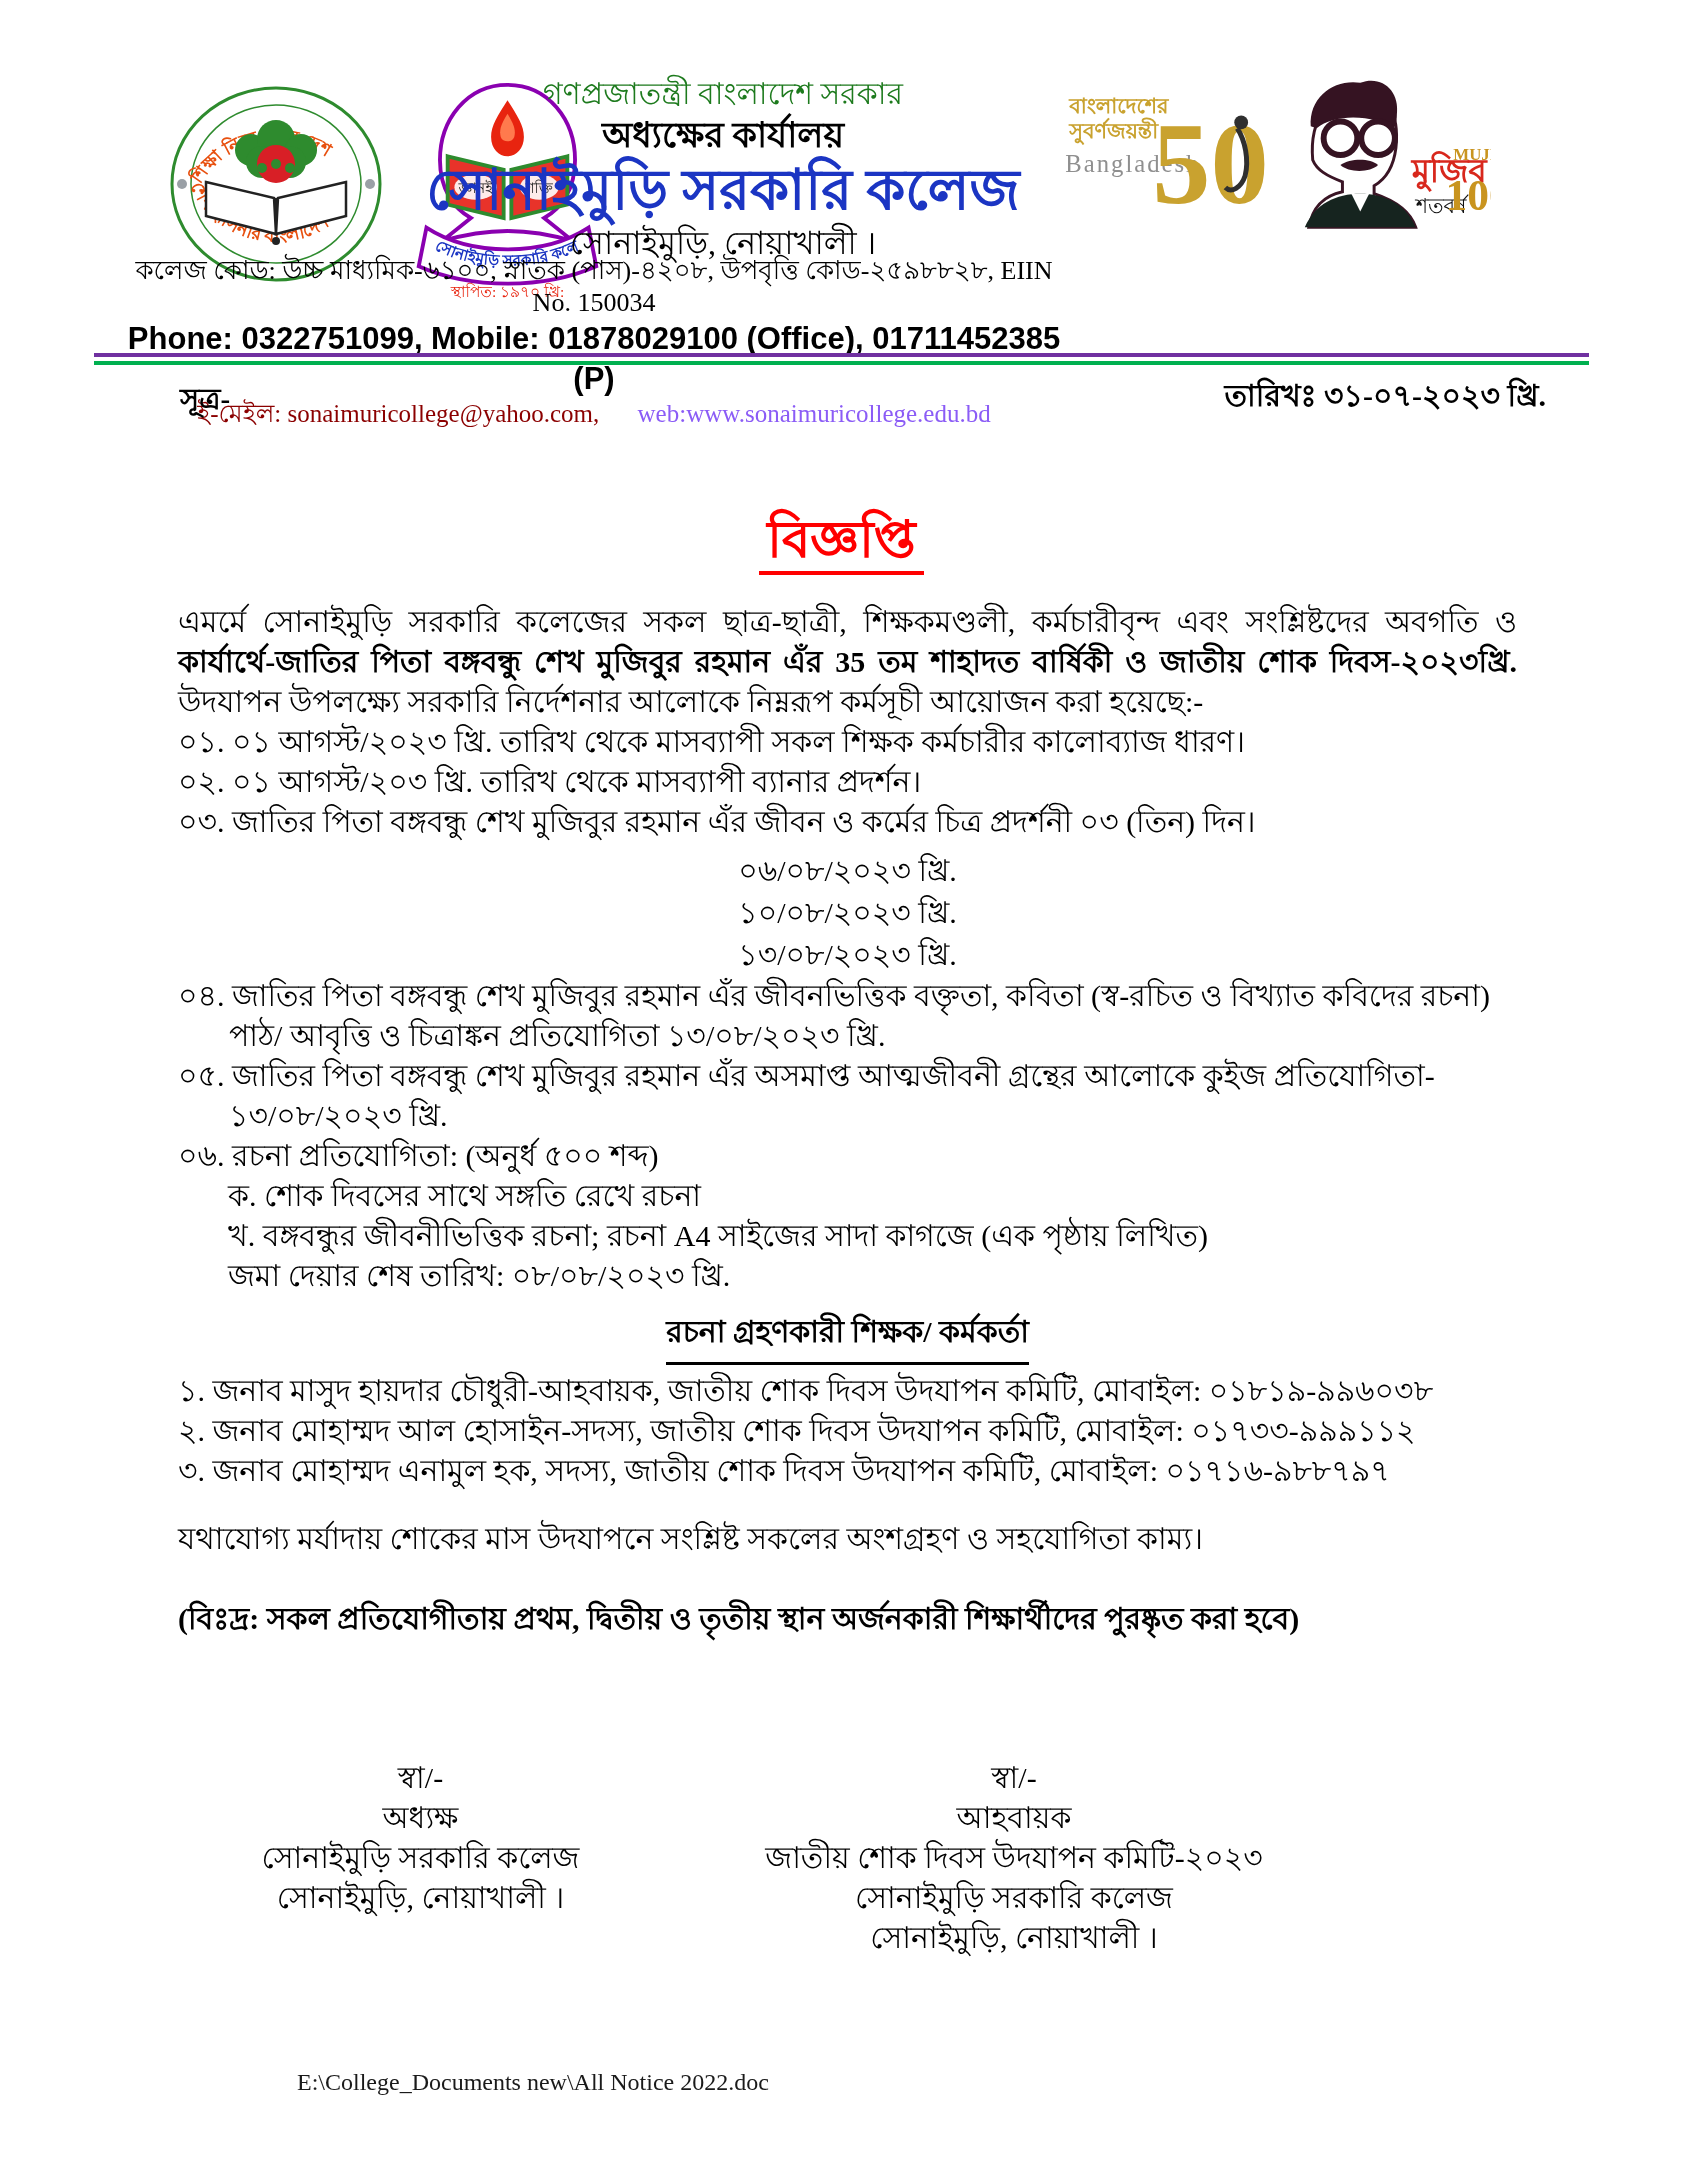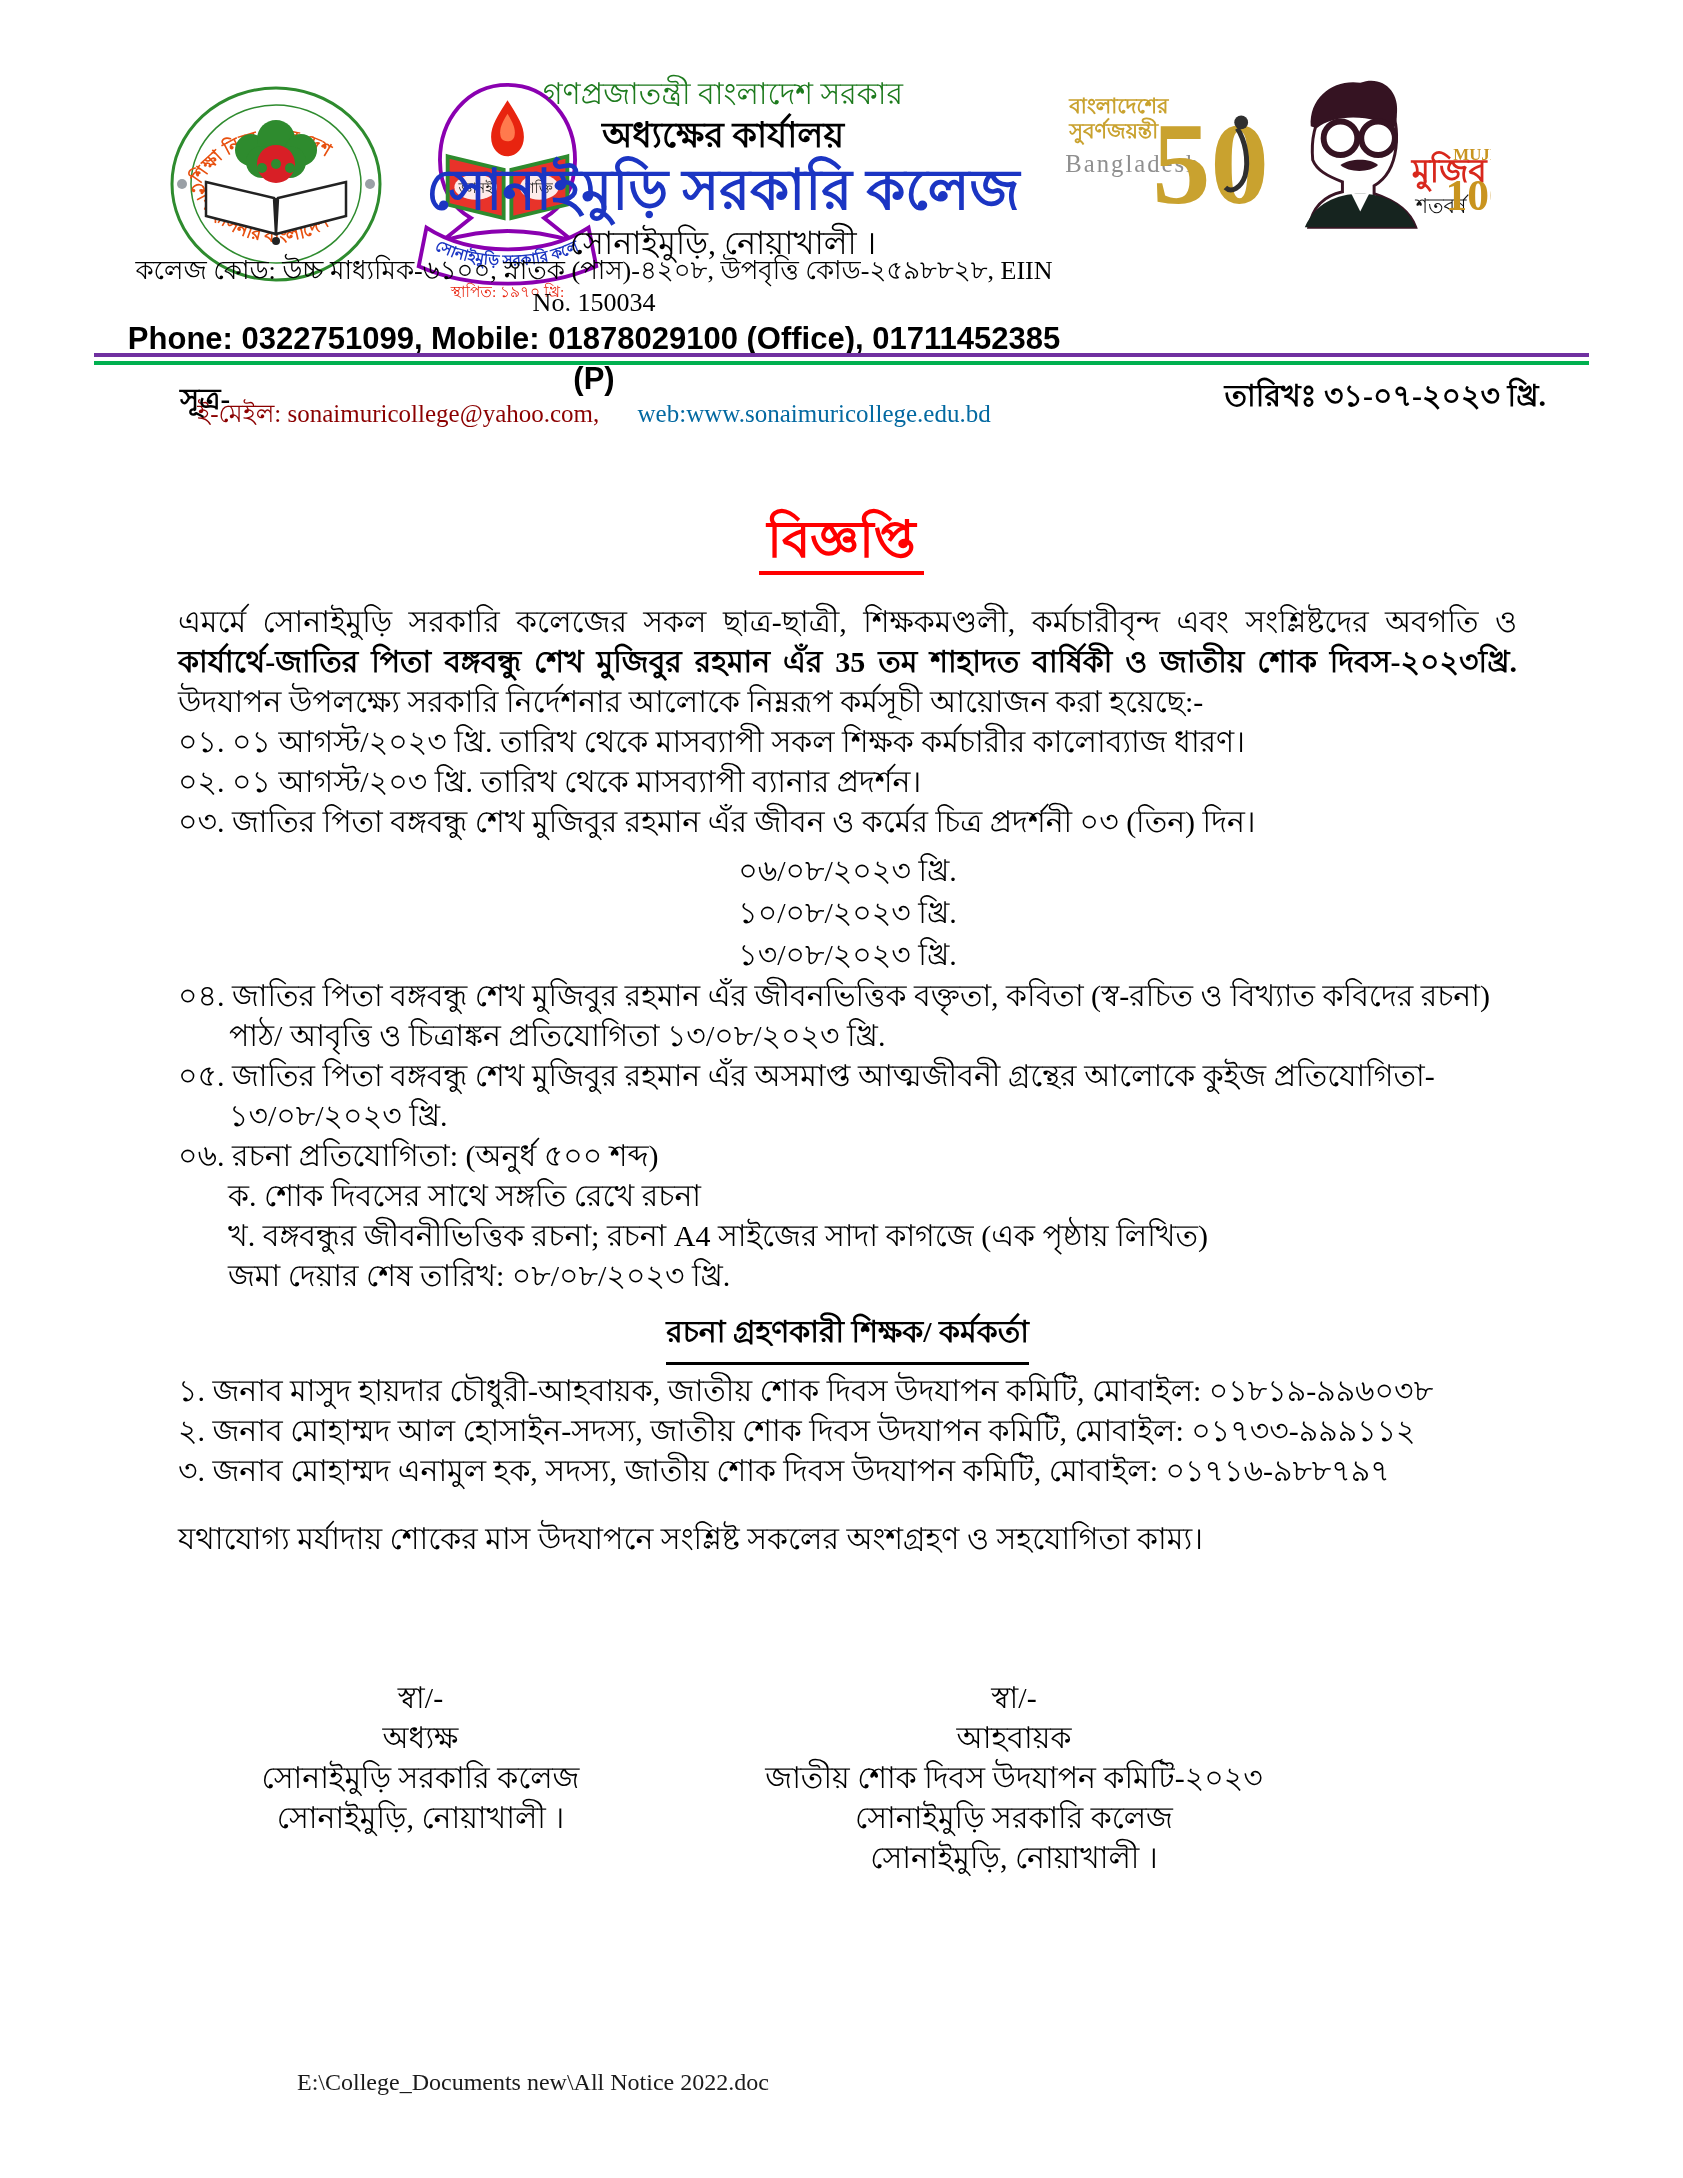--- a/index.html
+++ b/index.html
@@ -11,21 +11,21 @@
   .center-text{position:absolute;left:426px;top:75px;width:594px;text-align:center;}
   .govt{font-size:30px;color:#1d7a1d;line-height:38px;}
   .office{font-size:35px;font-weight:bold;line-height:46px;}
   .college{font-size:56px;font-weight:bold;color:#1b35c3;line-height:63px;}
   .addr{font-size:32px;line-height:42px;}
   .info{position:absolute;left:119px;top:255px;width:950px;text-align:center;}
   .codes{font-size:26px;line-height:32px;}
   .phone{font-family:"Liberation Sans","DejaVu Sans",sans-serif;font-size:31px;font-weight:bold;line-height:40px;}
   .emailline{font-size:25px;line-height:30px;}
   .email-red{color:#8b0000;}
-  .web-blue{color:#0369a1;margin-left:32px;}
+  .web-blue{color:#8b5cf6;margin-left:32px;}
   .rule-purple{position:absolute;left:94px;width:1495px;height:4px;background:#7030a0;top:353px;}
   .rule-green{position:absolute;left:94px;width:1495px;height:4px;background:#00b050;top:361px;}
   .meta-ref{position:absolute;left:180px;top:376px;font-size:29px;font-weight:bold;}
   .meta-date{position:absolute;right:137px;top:372px;font-size:30px;font-weight:bold;}
 
   
   .title-wrap{position:absolute;left:0;top:513px;width:1683px;text-align:center;}
   .title{display:inline-block;color:#ff0000;font-size:51px;font-weight:bold;line-height:55px;
          border-bottom:4px solid #ff0000;padding:0 8px 3px;}
   .body{position:absolute;left:178px;top:602px;width:1339px;font-size:30px;line-height:40px;}
@@ -189,20 +189,21 @@
     <div class="cmte-head-wrap">
       <span class="cmte-head">রচনা গ্রহণকারী শিক্ষক/ কর্মকর্তা</span>
     </div>
     <div class="cmte">
       <div>১. জনাব মাসুদ হায়দার চৌধুরী-আহবায়ক, জাতীয় শোক দিবস উদযাপন কমিটি, মোবাইল: ০১৮১৯-৯৯৬০৩৮</div>
       <div>২. জনাব মোহাম্মদ আল হোসাইন-সদস্য, জাতীয় শোক দিবস উদযাপন কমিটি, মোবাইল: ০১৭৩৩-৯৯৯১১২</div>
       <div>৩. জনাব মোহাম্মদ এনামুল হক, সদস্য, জাতীয় শোক দিবস উদযাপন কমিটি, মোবাইল: ০১৭১৬-৯৮৮৭৯৭</div>
     </div>
 
     <div class="closing">যথাযোগ্য মর্যাদায় শোকের মাস উদযাপনে সংশ্লিষ্ট সকলের অংশগ্রহণ ও সহযোগিতা কাম্য।</div>
+    <div class="note">(বিঃদ্র: সকল প্রতিযোগীতায় প্রথম, দ্বিতীয় ও তৃতীয় স্থান অর্জনকারী শিক্ষার্থীদের  পুরষ্কৃত করা হবে)</div>
 
     <div class="sigs">
       <div class="sig-left">
         <div class="sig-line">স্বা/-</div>
         <div class="sig-line">অধ্যক্ষ</div>
         <div class="sig-line">সোনাইমুড়ি সরকারি কলেজ</div>
         <div class="sig-line">সোনাইমুড়ি, নোয়াখালী ।</div>
       </div>
       <div class="sig-right">
         <div class="sig-line">স্বা/-</div>

